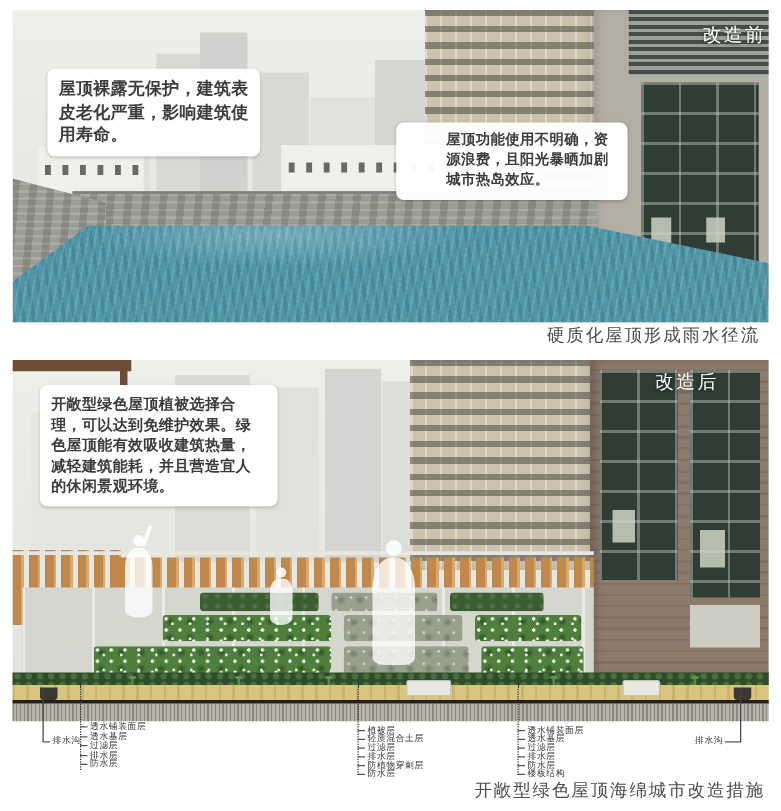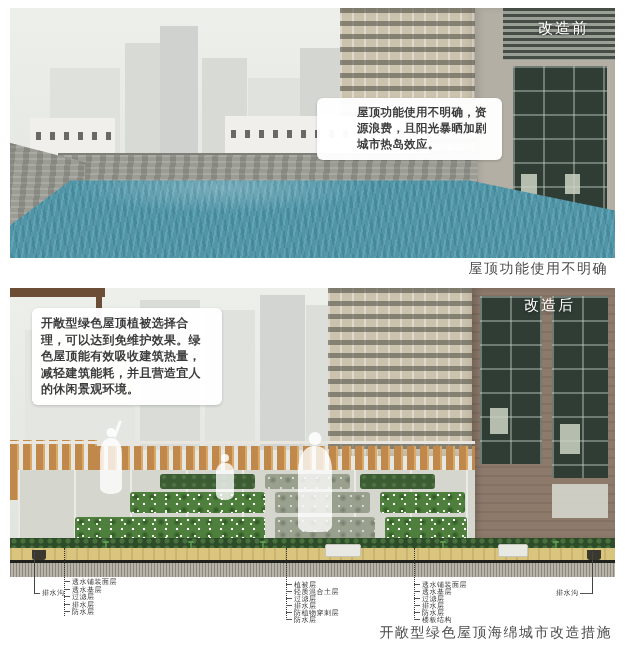--- a/index.html
+++ b/index.html
@@ -142,25 +142,26 @@
         <div class="note" style="left:8px;bottom:18px;width:16px;height:22px;"></div>
         <div class="note" style="left:52px;bottom:20px;width:15px;height:20px;"></div>
       </div>
     </div>
 
     <div class="parapet" style="left:48px;top:145px;width:420px;height:32px;"></div>
     <div class="parapet" style="left:0;top:135px;width:75px;height:105px;clip-path:polygon(0 0,100% 18%,100% 72%,0 100%);"></div>
 
     <div class="roof-teal"></div>
 
-    <div class="tag" style="left:528px;top:11px;">改造前</div>
+    <div class="tag" style="left:552px;top:11px;">改造前</div>
+    <div class="callout" style="left:28px;top:47px;width:152px;font-size:13.5px;">屋顶裸露无保护，建筑表皮老化严重，影响建筑使用寿命。</div>
     <div class="callout" style="left:307px;top:90px;width:136px;font-size:11.5px;padding-left:40px;">屋顶功能使用不明确，资源浪费，且阳光暴晒加剧城市热岛效应。</div>
   </div>
 
-  <div class="caption" style="right:17px;top:260px;">屋顶功能使用不明确</div>
+  <div class="caption" style="right:17px;top:260px;">硬质化屋顶形成雨水径流</div>
 
   <div class="photo" id="photo-after">
 
     <div class="skytower" style="left:15px;top:42px;width:110px;height:120px;background:#e4e6e2;"></div>
     <div class="skytower" style="left:130px;top:12px;width:60px;height:150px;background:#dadcd8;"></div>
     <div class="skytower" style="left:195px;top:22px;width:50px;height:140px;background:#e0e2de;"></div>
     <div class="skytower" style="left:250px;top:7px;width:45px;height:155px;background:#d2d5d1;"></div>
     <div class="skytower" style="left:296px;top:17px;width:30px;height:145px;background:#dcdeda;"></div>
 
     <div class="apartment" style="left:318px;top:0;width:150px;height:168px;"></div>

